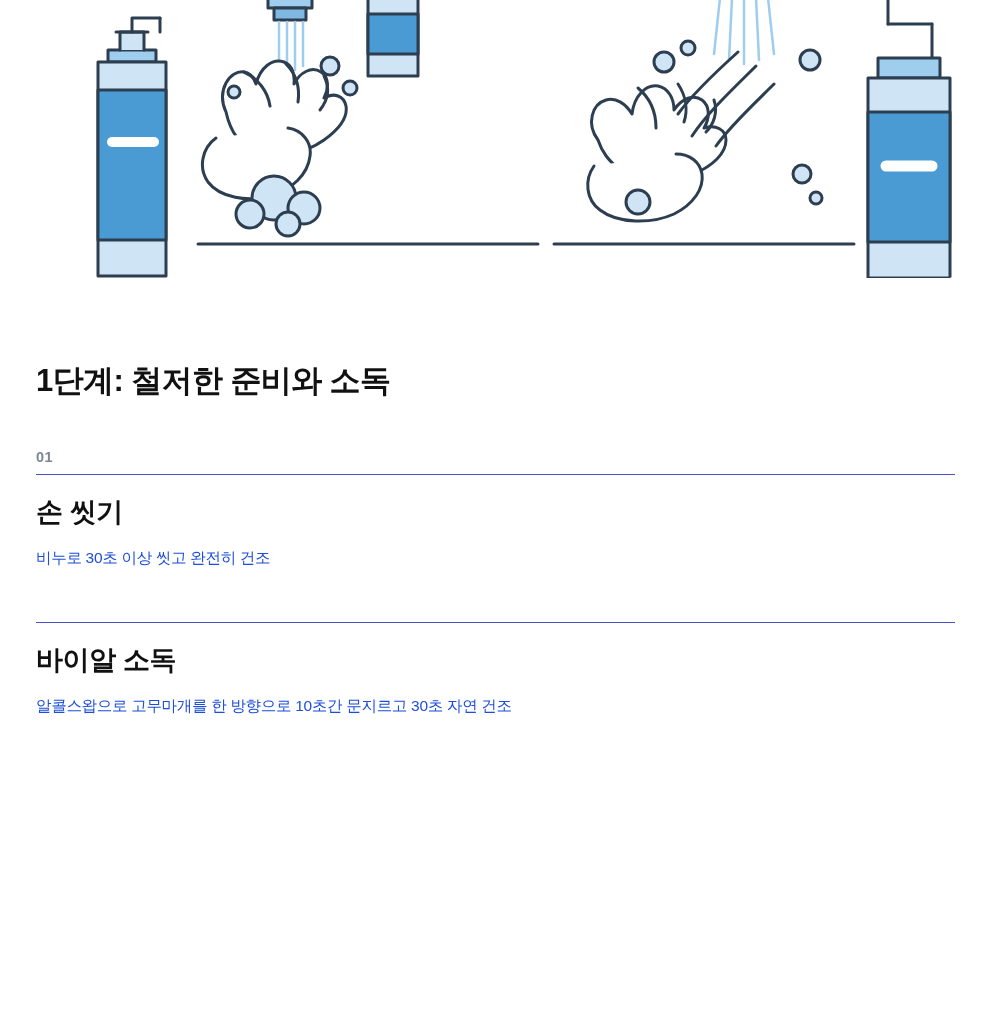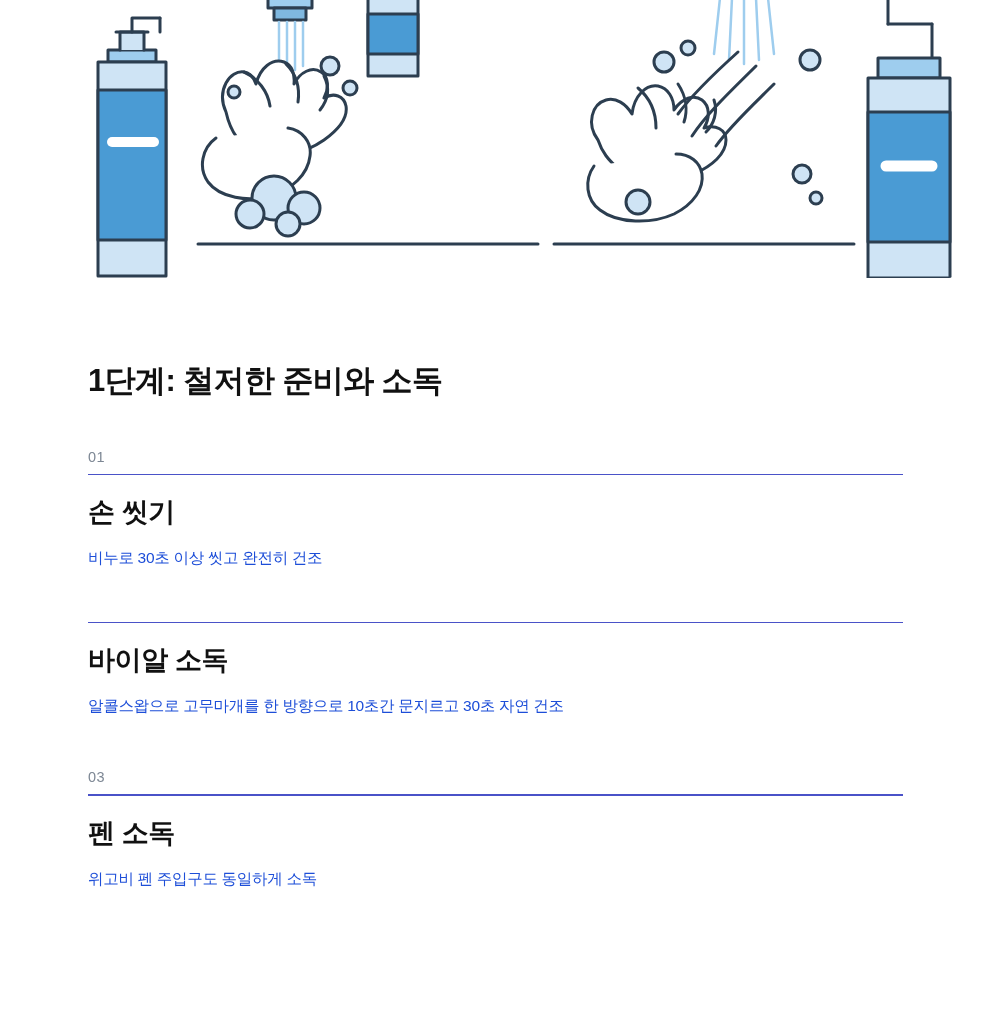--- a/index.html
+++ b/index.html
@@ -30,21 +30,21 @@
     top: -38px;
     width: 915px;
     height: 316px;
   }
   .hero svg {
     display: block;
   }
 
   
   .content {
-    padding: 0 88px;
+    padding: 0 36px;
     box-sizing: border-box;
   }
   .section-title {
     font-size: 31px;
     font-weight: bold;
     letter-spacing: -0.6px;
     color: #111111;
     margin: 84px 0 0 0;
     line-height: 1.25;
   }
@@ -56,21 +56,21 @@
     margin-bottom: 52px;
   }
   .step:last-child {
     margin-bottom: 0;
   }
   .step-num {
     font-size: 14.5px;
     color: #7d8794;
     letter-spacing: 0.4px;
     padding-bottom: 9px;
-    font-weight: normal;
+    font-weight: bold;
   }
   .step-rule {
     height: 1.6px;
     background: #4a52c8;
     width: 100%;
   }
   .step-title {
     font-size: 27px;
     font-weight: bold;
     color: #111111;
@@ -220,21 +220,15 @@
       <div class="step-title">손 씻기</div>
       <div class="step-desc">비누로 30초 이상 씻고 완전히 건조</div>
     </div>
 
     <div class="step">
       <div class="step-rule"></div>
       <div class="step-title">바이알 소독</div>
       <div class="step-desc">알콜스왑으로 고무마개를 한 방향으로 10초간 문지르고 30초 자연 건조</div>
     </div>
 
-    <div class="step">
-      <div class="step-num">03</div>
-      <div class="step-rule"></div>
-      <div class="step-title">펜 소독</div>
-      <div class="step-desc">위고비 펜 주입구도 동일하게 소독</div>
-    </div>
 
   </div>
 </div>
 
 </body></html>

